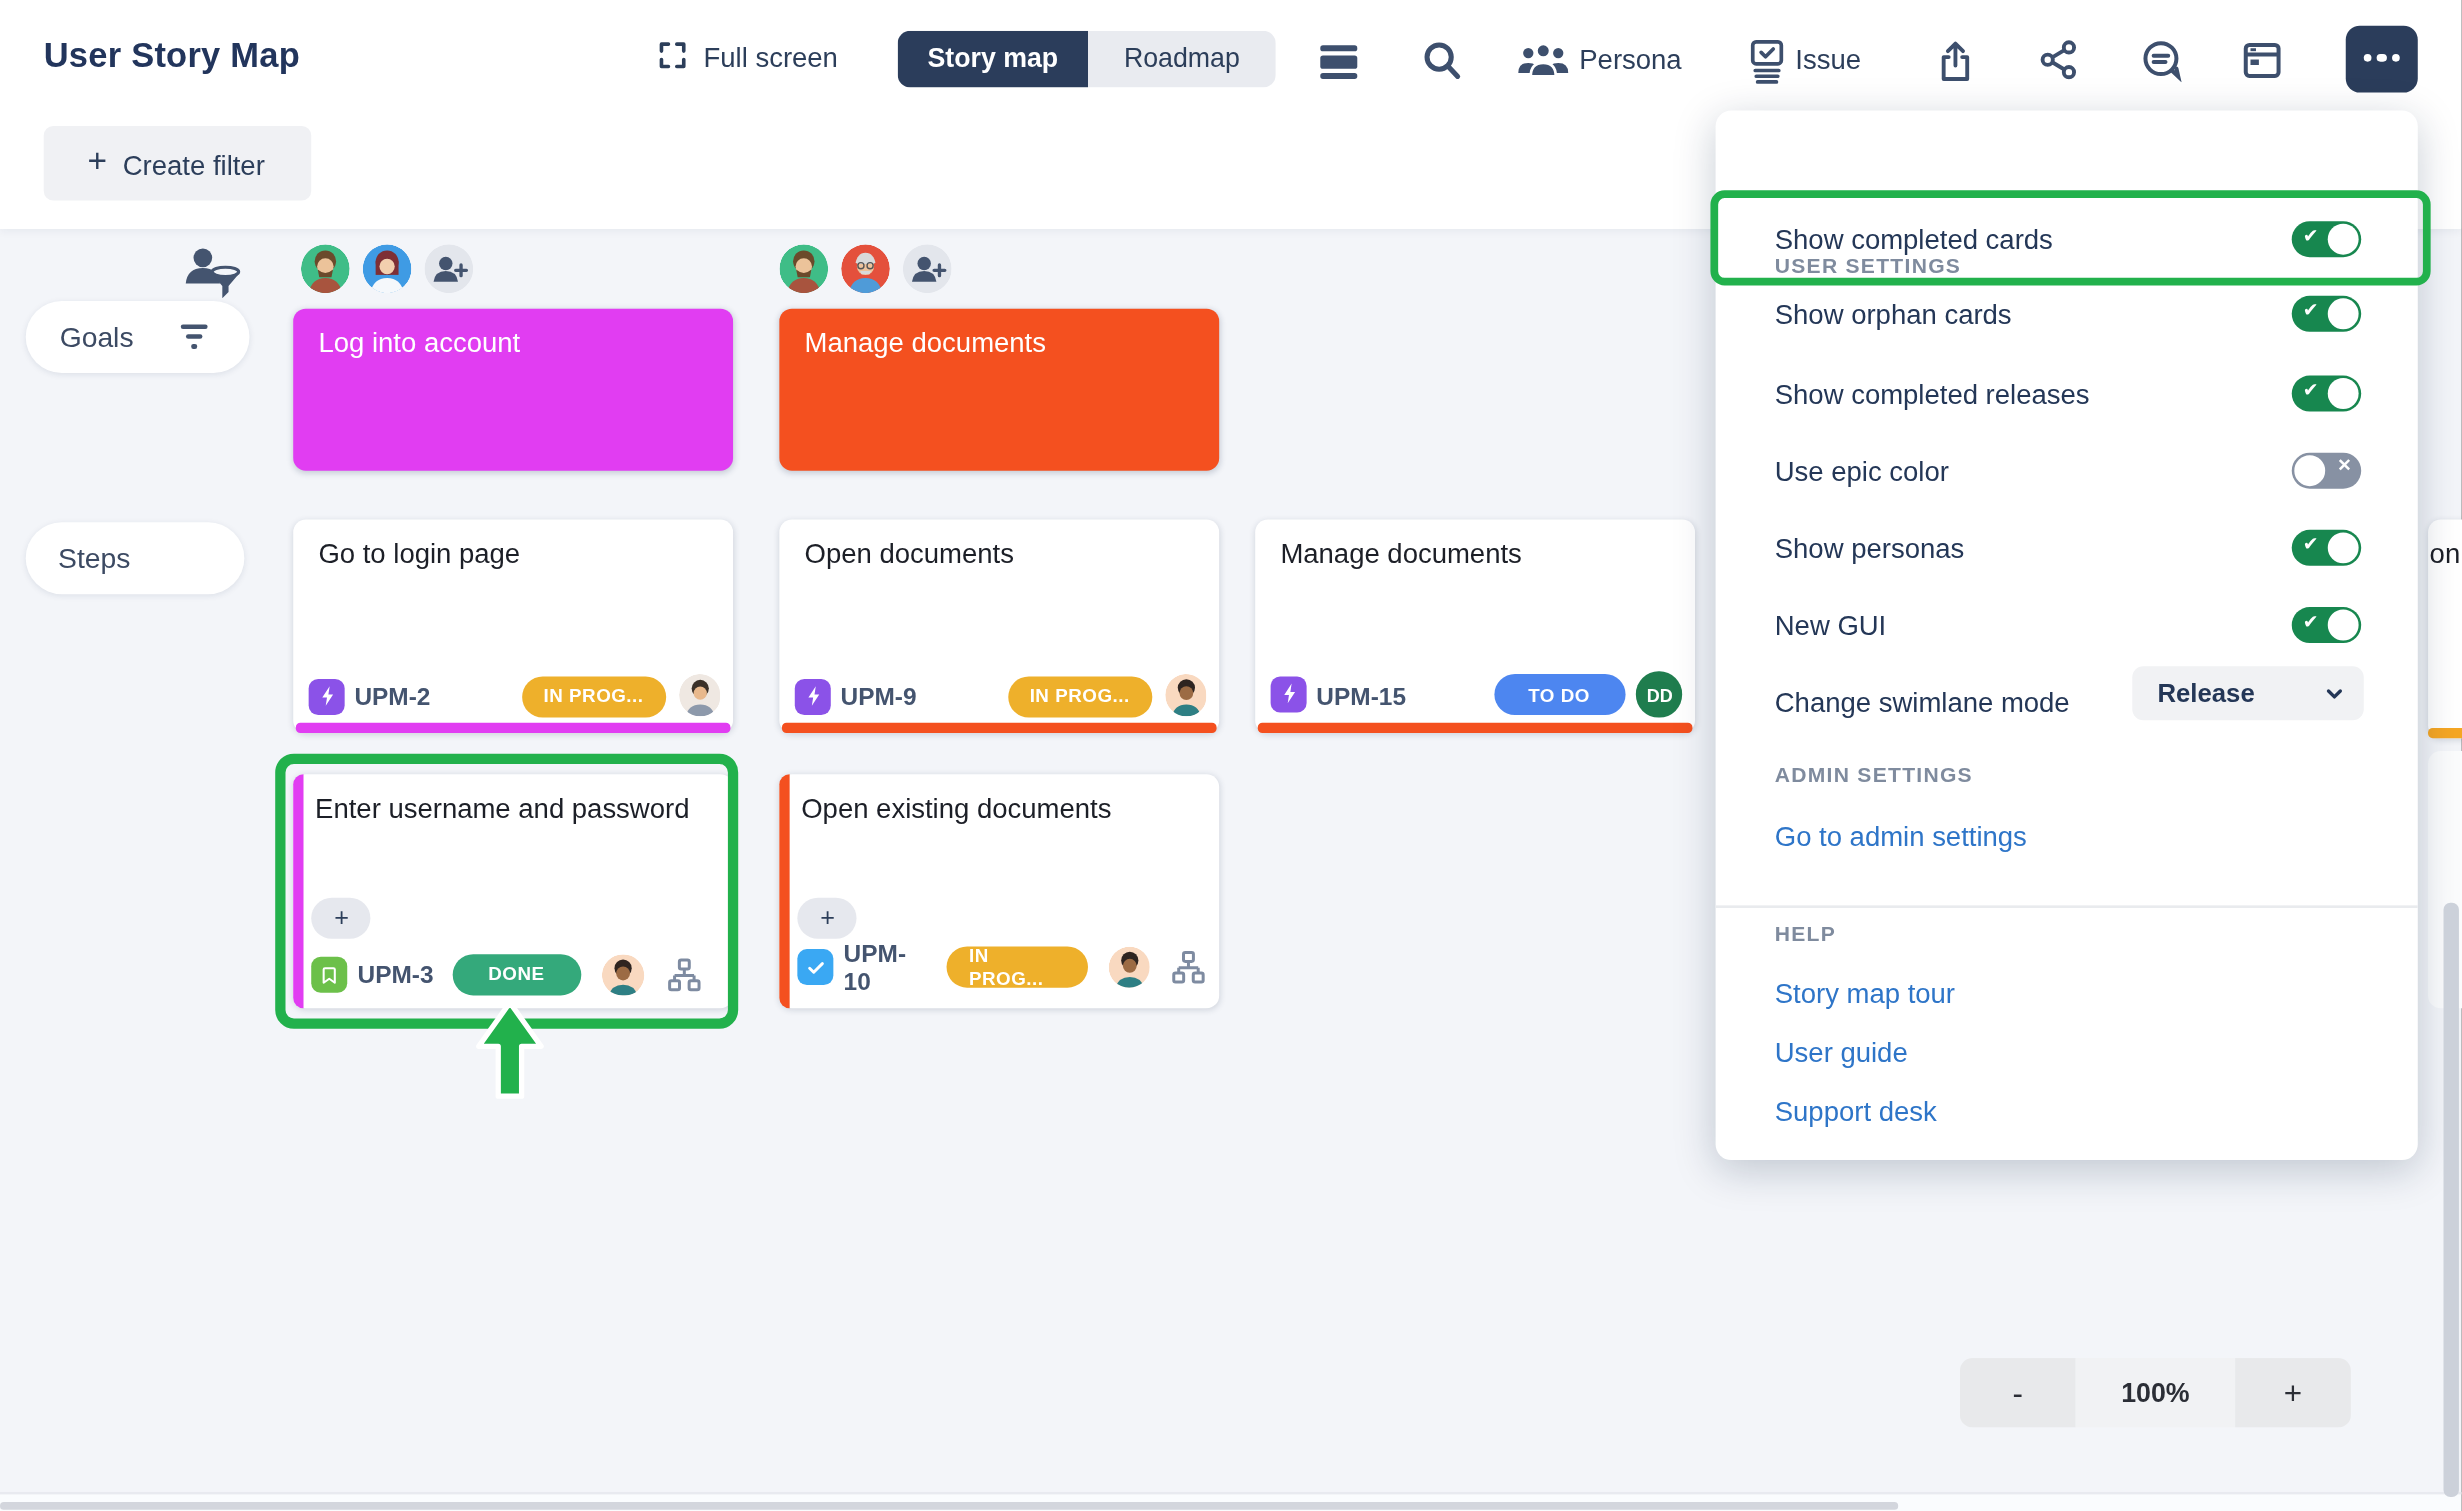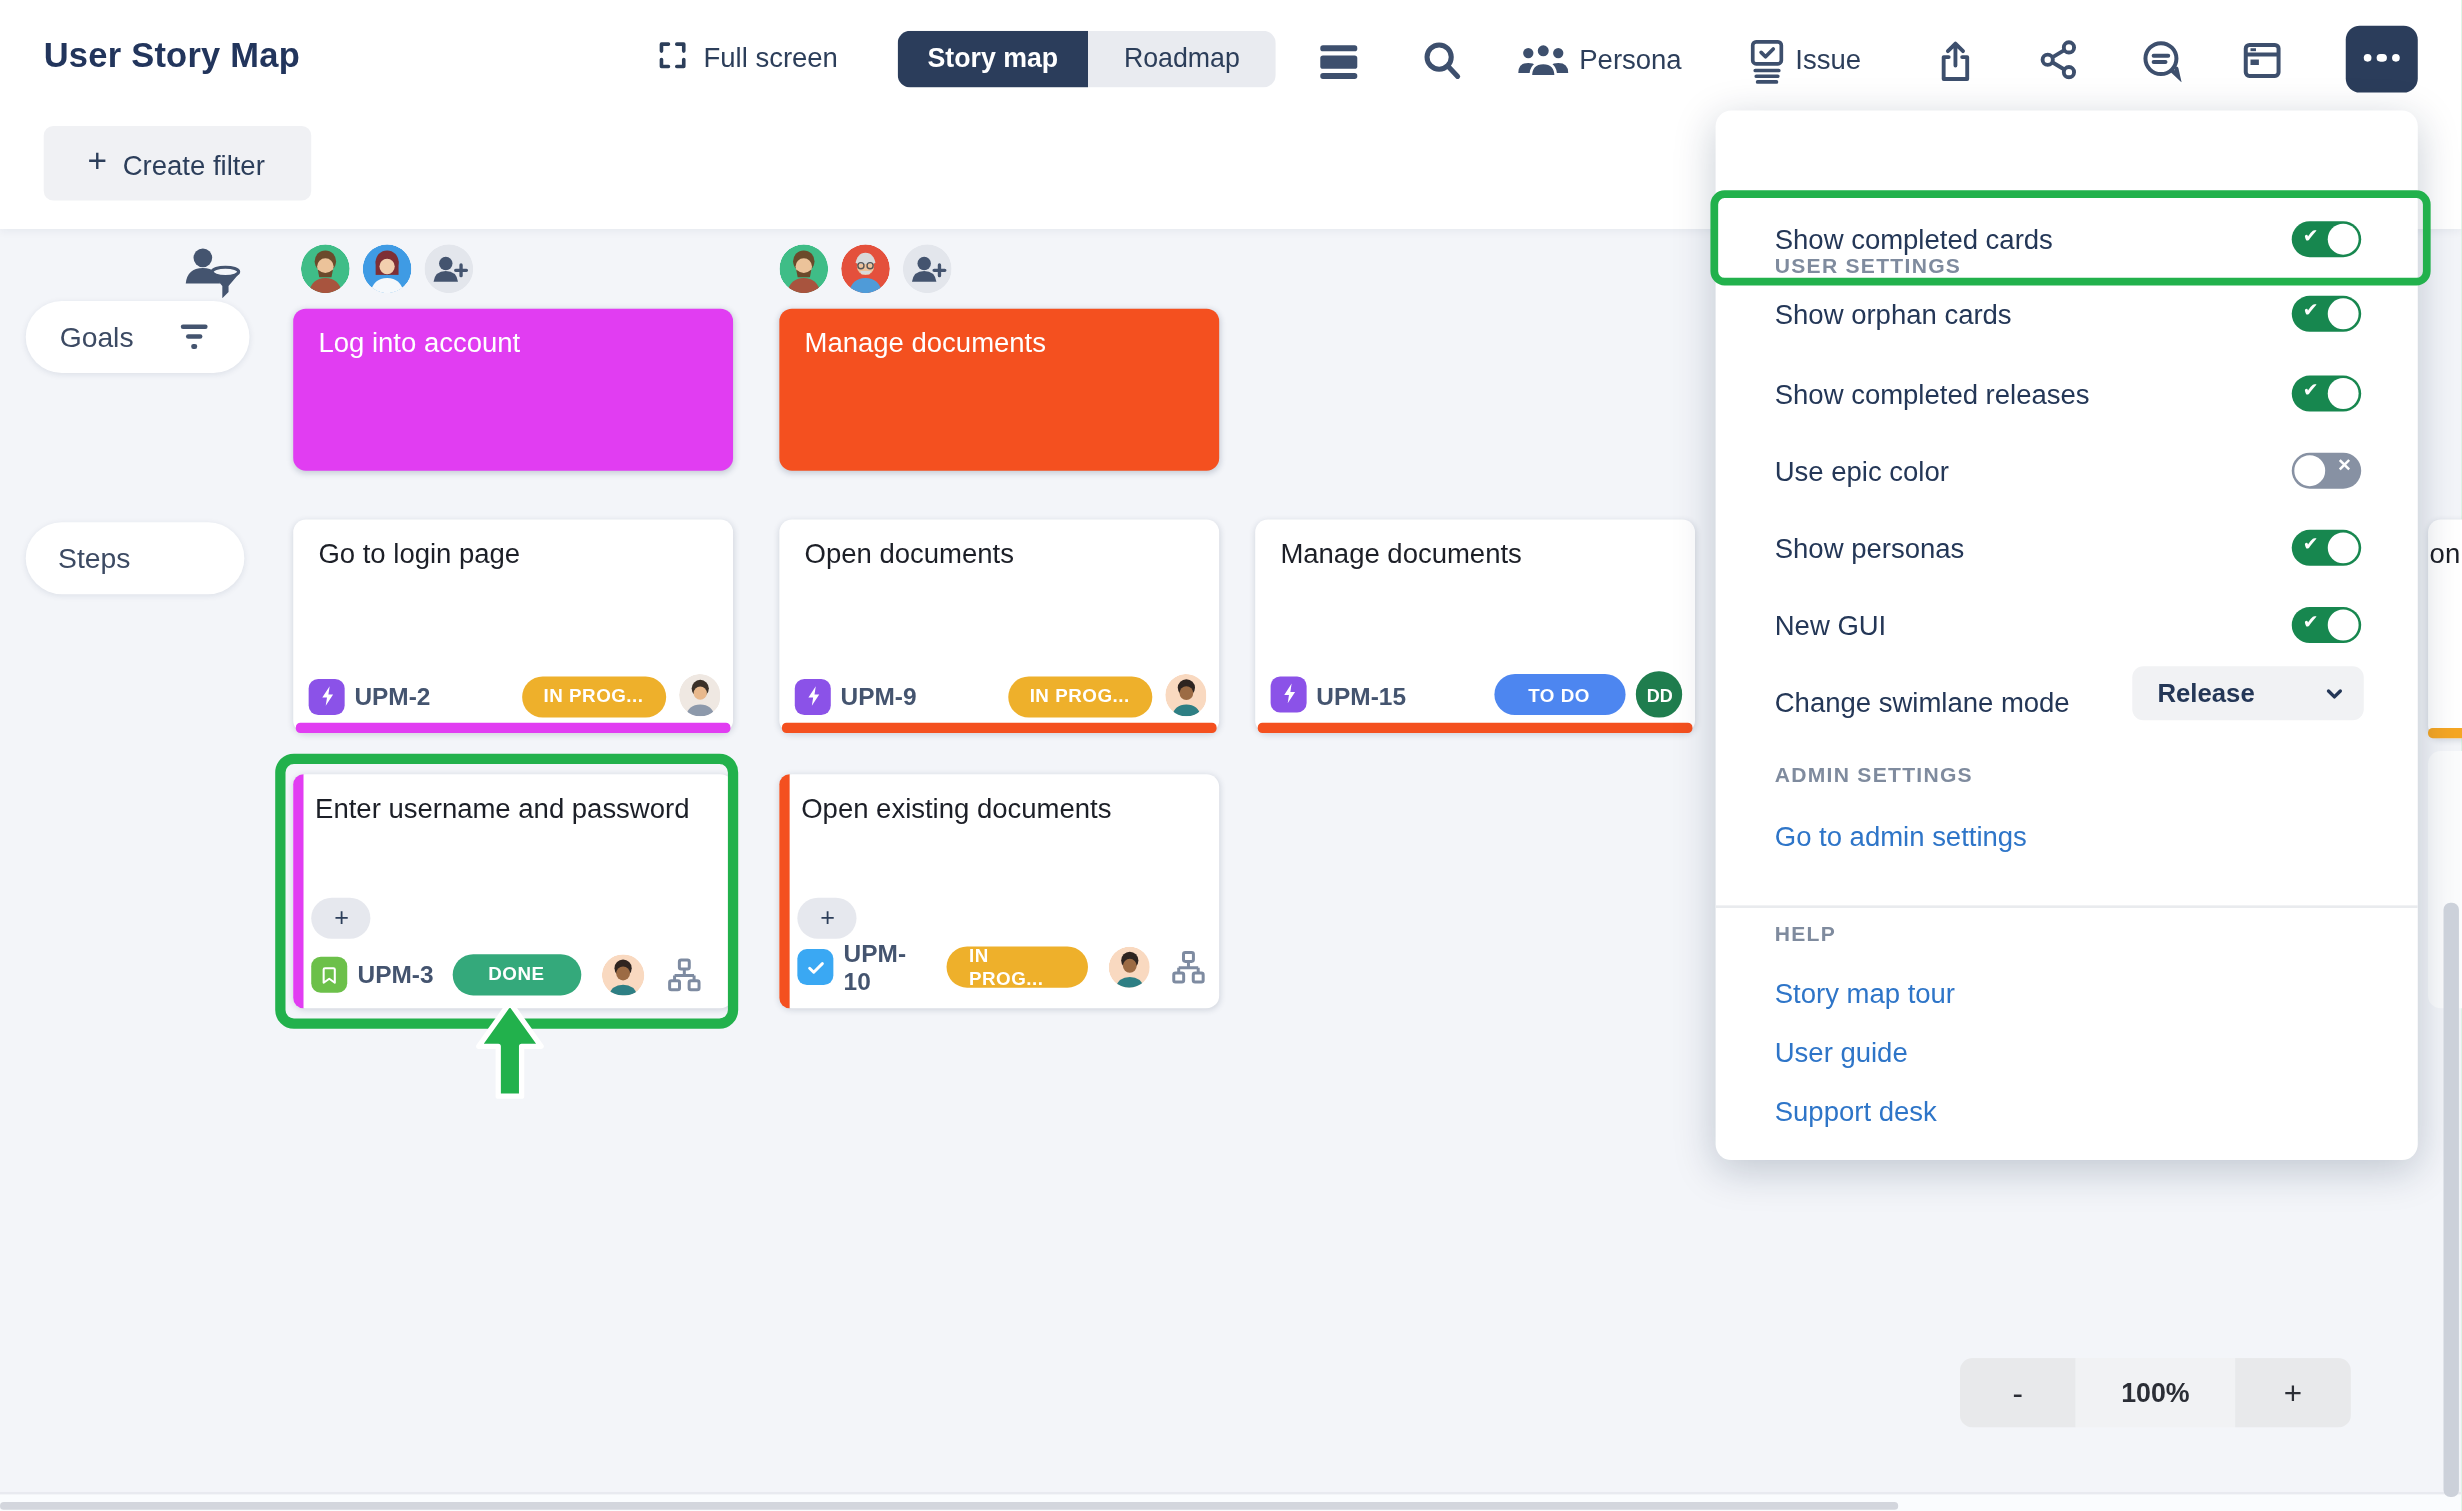--- a/index.html
+++ b/index.html
@@ -1,17 +1,17 @@
 <!DOCTYPE html>
 <html style="font-size:9.8px"><head>
 <meta charset="utf-8">
 <style>
   * { margin:0; padding:0; box-sizing:border-box; }
   html,body { width:2462px; height:1511px; background:#fff; font-family:"Liberation Sans", sans-serif; }
-  #viewport { position:relative; width:2462px; height:1511px; overflow:hidden; background:#86efac; }
+  #viewport { position:relative; width:2462px; height:1511px; overflow:hidden; background:#000000; }
   #stage { position:absolute; top:0; left:0; width:957px; height:588px;
            transform:scale(2.5721); transform-origin:0 0; background:#fff; }
   .abs { position:absolute; }
 
   
   .topbar { position:absolute; top:0; left:0; width:957px; height:89px; background:#fff; z-index:30;
             box-shadow:0 1.2px 3.1px rgba(23,43,77,.05); }
   .app-title { position:absolute; left:17px; top:14px; font-size:13.4px; font-weight:700; color:#22355c; letter-spacing:0.1px; }
   .txt-btn { position:absolute; display:flex; align-items:center; gap:5.5px; color:#2c3e5a; font-size:10.7px; cursor:pointer; }
   .tabgroup { position:absolute; left:349px; top:11.6px; height:22.6px; display:flex; border-radius:4.9px; overflow:hidden; }

